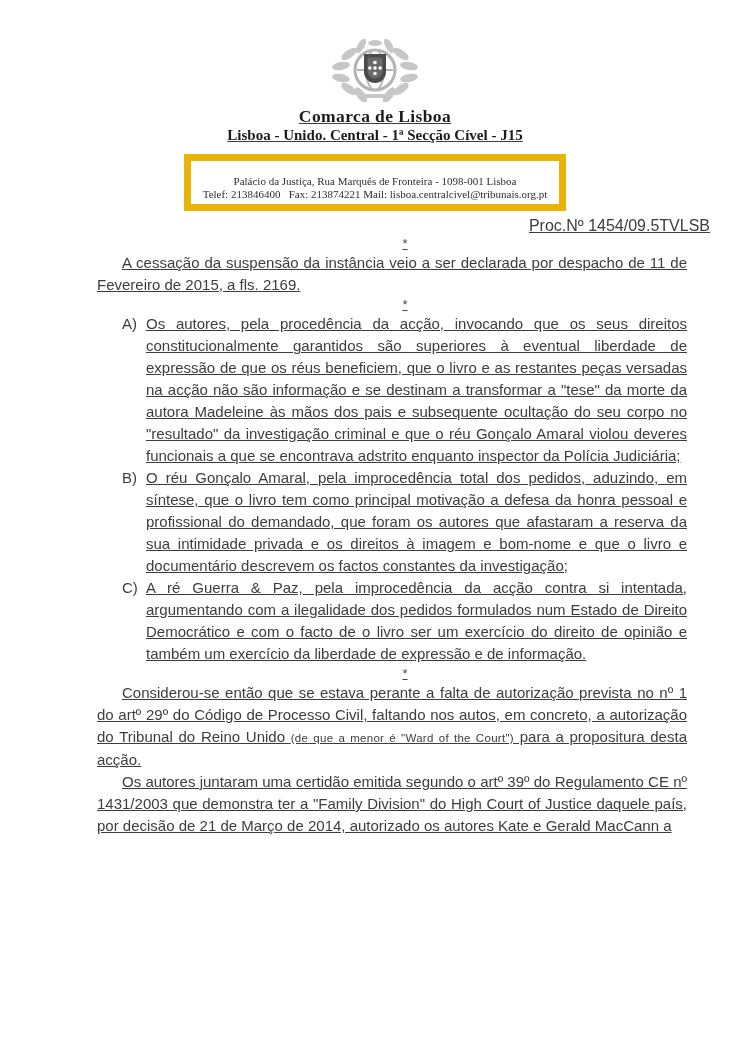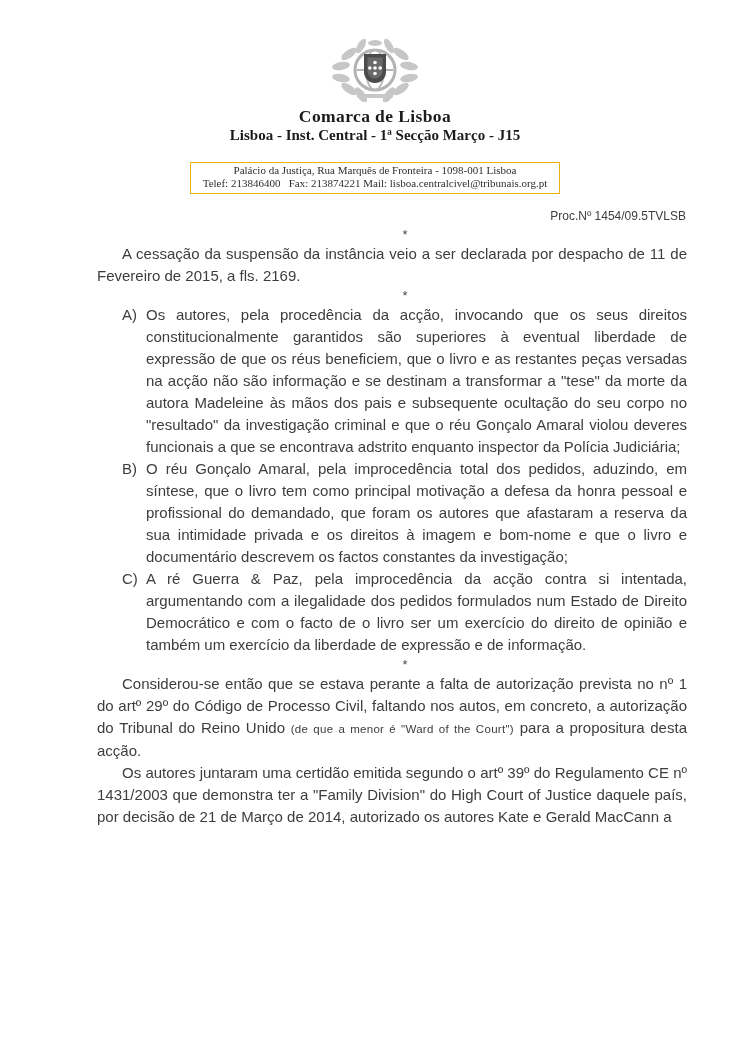--- a/index.html
+++ b/index.html
@@ -9,20 +9,21 @@
     height: 1060px;
     font-family: "Liberation Sans", sans-serif;
     color: #3d3d3d;
     overflow: hidden;
   }
   .doc {
     position: relative;
     width: 750px;
     height: 1060px;
     background: #ffffff;
+    text-decoration: underline;
   }
   .doc-header { text-align: center; padding-top: 38px; }
   .crest { display: block; margin: 0 auto; }
   .court-title {
     font-family: "Liberation Serif", serif;
     font-weight: bold;
     font-size: 17.5px;
     line-height: 20px;
     letter-spacing: 0.4px;
     color: #1b1b1b;
@@ -31,35 +32,35 @@
   .court-section {
     font-family: "Liberation Serif", serif;
     font-weight: bold;
     font-size: 15px;
     line-height: 17px;
     color: #1b1b1b;
     margin-top: 1px;
   }
   .address-box {
     display: inline-block;
-    border: 1px solid #eab308;
-    padding: 1px 12px 3px;
-    margin-top: 18px;
+    border: 7px solid #eab308;
+    padding: 14px 12px 3px;
+    margin-top: 10px;
     font-family: "Liberation Serif", serif;
     font-size: 11px;
     line-height: 13px;
     color: #2e2e2e;
   }
   .address-line { white-space: pre; }
   .proc-line {
     text-align: right;
-    padding-right: 64px;
-    font-size: 12px;
+    padding-right: 40px;
+    font-size: 16px;
     line-height: 15px;
-    margin-top: 15px;
+    margin-top: 7px;
     color: #3d3d3d;
   }
   .body-text {
     width: 590px;
     margin-left: 97px;
     margin-top: 2px;
     font-size: 15px;
     line-height: 22px;
     text-align: justify;
   }
@@ -106,21 +107,21 @@
       <g fill="#ffffff">
         <circle cx="48" cy="24.5" r="1.8"></circle>
         <circle cx="48" cy="30" r="1.8"></circle>
         <circle cx="48" cy="35.5" r="1.8"></circle>
         <circle cx="42.8" cy="30" r="1.8"></circle>
         <circle cx="53.2" cy="30" r="1.8"></circle>
       </g>
     </svg>
 
     <div class="court-title">Comarca de Lisboa</div>
-    <div class="court-section">Lisboa - Inst. Central - 1ª Secção Março - J15</div>
+    <div class="court-section">Lisboa - Unido. Central - 1ª Secção Cível - J15</div>
     <div class="address-box">
       <div class="address-line">Palácio da Justiça, Rua Marquês de Fronteira - 1098-001 Lisboa</div>
       <div class="address-line">Telef: 213846400   Fax: 213874221 Mail: lisboa.centralcivel@tribunais.org.pt</div>
     </div>
   </div>
 
   <div class="proc-line">Proc.Nº 1454/09.5TVLSB</div>
 
   <div class="body-text">
 

